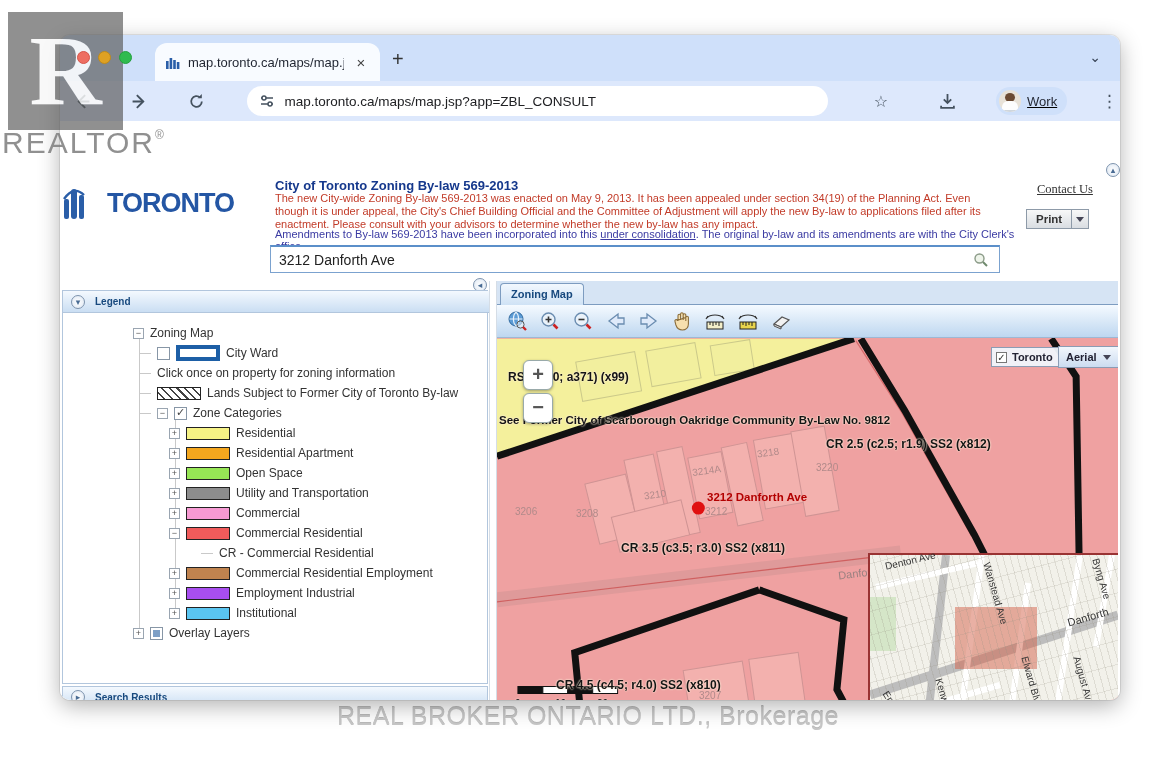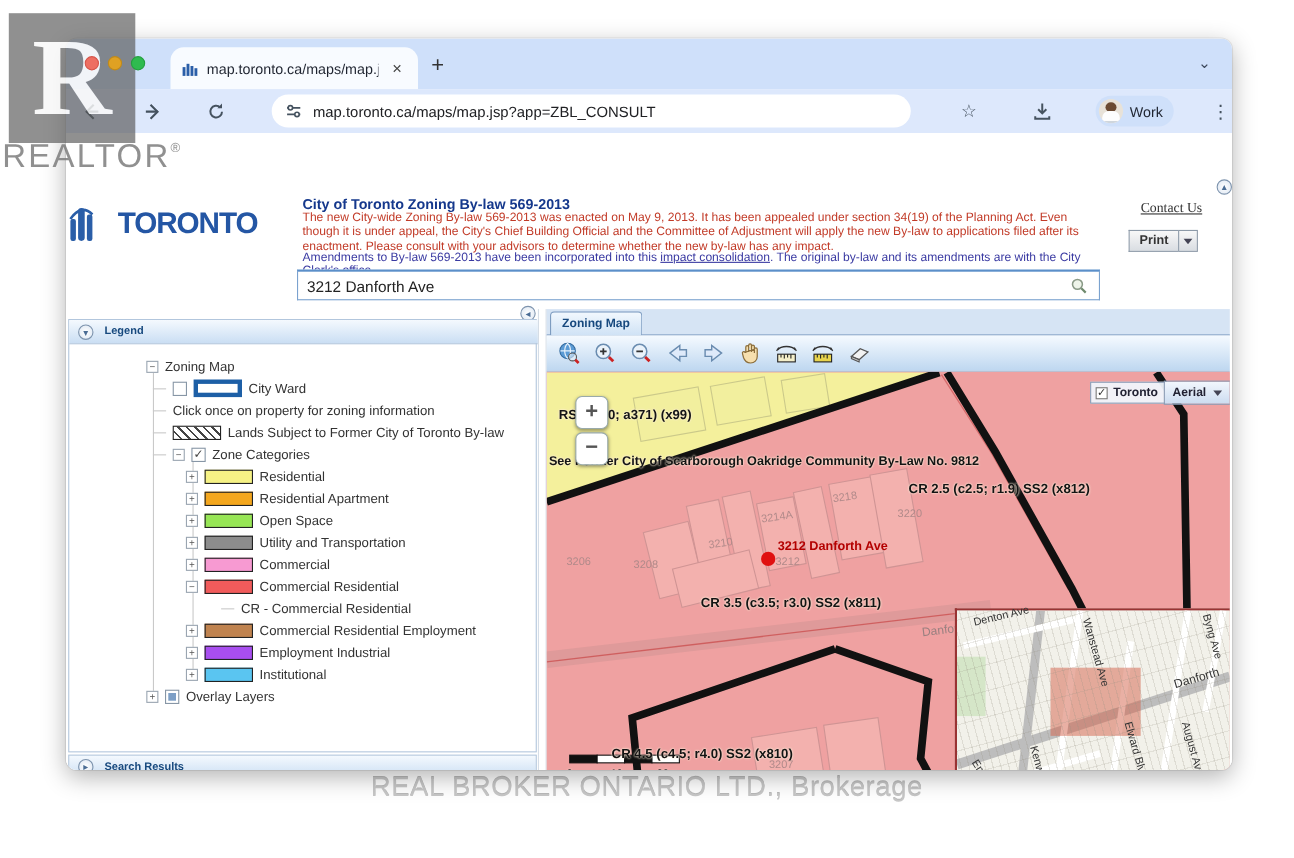--- a/index.html
+++ b/index.html
@@ -16,21 +16,21 @@
          display: flex; align-items: center; padding: 0 10px; gap: 8px; }
   .tab-title { font-size: 13px; color: #1f2430; white-space: nowrap; overflow: hidden; flex: 1; }
   .tab-close { font-size: 15px; color: #444; width: 18px; text-align: center; cursor: default; }
   .newtab { left: 332px; top: 13px; font-size: 20px; color: #333; }
   .tab-chevron { right: 14px; top: 12px; font-size: 14px; color: #3a4658; width: 22px; height: 22px; text-align: center; line-height: 20px; }
   .toolbar { left: 0; top: 46px; width: 100%; height: 40px; background: #dde8fc; display: flex; align-items: center; }
   .navic { width: 26px; height: 26px; display: flex; align-items: center; justify-content: center; color: #45525f; }
   .urlbar { width: 720px; height: 30px; background: #fff; border-radius: 15px; display: flex; align-items: center;
             padding: 0 12px; gap: 10px; margin-left: 12px; }
   .url-text { font-size: 13.5px; color: #202124; }
-  .chip { background: #cfe0fa; border-radius: 14px; height: 28px; display: flex; align-items: center; gap: 6px; padding: 0 10px 0 3px; margin: 0 4px; }
+  .chip { background: #cfe0fa; border-radius: 14px; height: 28px; display: flex; align-items: center; gap: 6px; padding: 0 10px 0 3px; margin: 0 4px; text-decoration: underline; }
   .chip-label { font-size: 13px; color: #1f2430; }
   .avatar { width: 22px; height: 22px; border-radius: 50%; background: #e8e2d8; overflow: hidden; position: relative; }
   .avatar::before { content: ""; position: absolute; left: 6px; top: 3px; width: 10px; height: 9px; border-radius: 50%; background: #6b4a32; }
   .avatar::after { content: ""; position: absolute; left: 3px; top: 11px; width: 16px; height: 11px; border-radius: 6px 6px 0 0; background: #fdfdfd; box-shadow: inset 0 -2px 0 #cfd6dd; }
 
   
   .content { left: 0; top: 86px; width: 100%; height: 579px; background: #fff; }
   .tlogo { left: 2px; top: 62px; display: flex; align-items: flex-end; gap: 5px; color: #2456a4; }
   .tlogo-text { font-size: 27px; font-weight: bold; letter-spacing: -1px; font-family: "Liberation Sans", sans-serif; }
   .page-title { left: 215px; top: 57px; font-size: 13px; font-weight: bold; color: #15388c; }
@@ -182,21 +182,21 @@
             <rect x="9" y="6" width="6" height="30" rx="3"></rect>
             <rect x="17" y="12" width="5" height="24" rx="2"></rect>
             <path d="M2 16 Q12 2 22 12" fill="none" stroke="#2a5ea8" stroke-width="2.4"></path>
           </g>
         </svg>
       <span class="tlogo-text">TORONTO</span>
     </div>
     <div class="abs page-title">City of Toronto Zoning By-law 569-2013</div>
     <div class="abs notice">The new City-wide Zoning By-law 569-2013 was enacted on May 9, 2013. It has been appealed under section 34(19) of the Planning Act. Even though it is under appeal, the City's Chief Building Official and the Committee of Adjustment will apply the new By-law to applications filed after its enactment. Please consult with your advisors to determine whether the new by-law has any impact.</div>
     <div class="abs amendments">
-      <span>Amendments to By-law 569-2013 have been incorporated into this </span><a href="#">impact consolidation</a><span>. The original by-law and its amendments are with the City Clerk's office.</span>
+      <span>Amendments to By-law 569-2013 have been incorporated into this </span><a href="#">under consolidation</a><span>. The original by-law and its amendments are with the City Clerk's office.</span>
     </div>
     <a class="abs contact" href="#">Contact Us</a>
     <div class="abs printbtn">
       <span class="pmain">Print</span>
       <span class="parr">
           <span class="tri-down"></span>
         </span>
     </div>
     <div class="abs circ-btn" style="left:1046px; top:42px;">▴</div>
 
@@ -408,21 +408,21 @@
           <rect x="21" y="349" width="25" height="7" fill="#111"></rect>
           <rect x="46" y="349" width="25" height="7" fill="#fff"></rect>
           <rect x="71" y="349" width="25" height="7" fill="#111"></rect>
           <rect x="96" y="349" width="25" height="7" fill="#fff"></rect>
         </g>
       </svg>
 
       <div class="maplabel" style="left:11px; top:32px;">RS (f12.0; a371) (x99)</div>
       <div class="maplabel" style="left:2px; top:76px; font-size:11.5px;">See Former City of Scarborough Oakridge Community By-Law No. 9812</div>
       <div class="maplabel" style="left:329px; top:99px;">CR 2.5 (c2.5; r1.9) SS2 (x812)</div>
-      <div class="maplabel" style="left:140px; top:203px;">CR 3.5 (c3.5; r3.0) SS2  (x811)</div>
+      <div class="maplabel" style="left:124px; top:203px;">CR 3.5 (c3.5; r3.0) SS2  (x811)</div>
       <div class="maplabel" style="left:59px; top:340px;">CR 4.5 (c4.5; r4.0) SS2  (x810)</div>
       <div class="maplabel" style="left:210px; top:153px; color:#b30000; font-size:11.5px; text-shadow:none;">3212 Danforth Ave</div>
       <div class="house" style="left:341px; top:228px; color:#9a8080; font-size:11px; transform:rotate(-7deg);">Danforth Av</div>
 
       <div class="house" style="left:260px; top:109px; transform:rotate(-8deg);">3218</div>
       <div class="house" style="left:195px; top:127px; transform:rotate(-8deg);">3214A</div>
       <div class="house" style="left:319px; top:124px;">3220</div>
       <div class="house" style="left:147px; top:151px; transform:rotate(-8deg);">3210</div>
       <div class="house" style="left:18px; top:168px;">3206</div>
       <div class="house" style="left:79px; top:170px;">3208</div>

